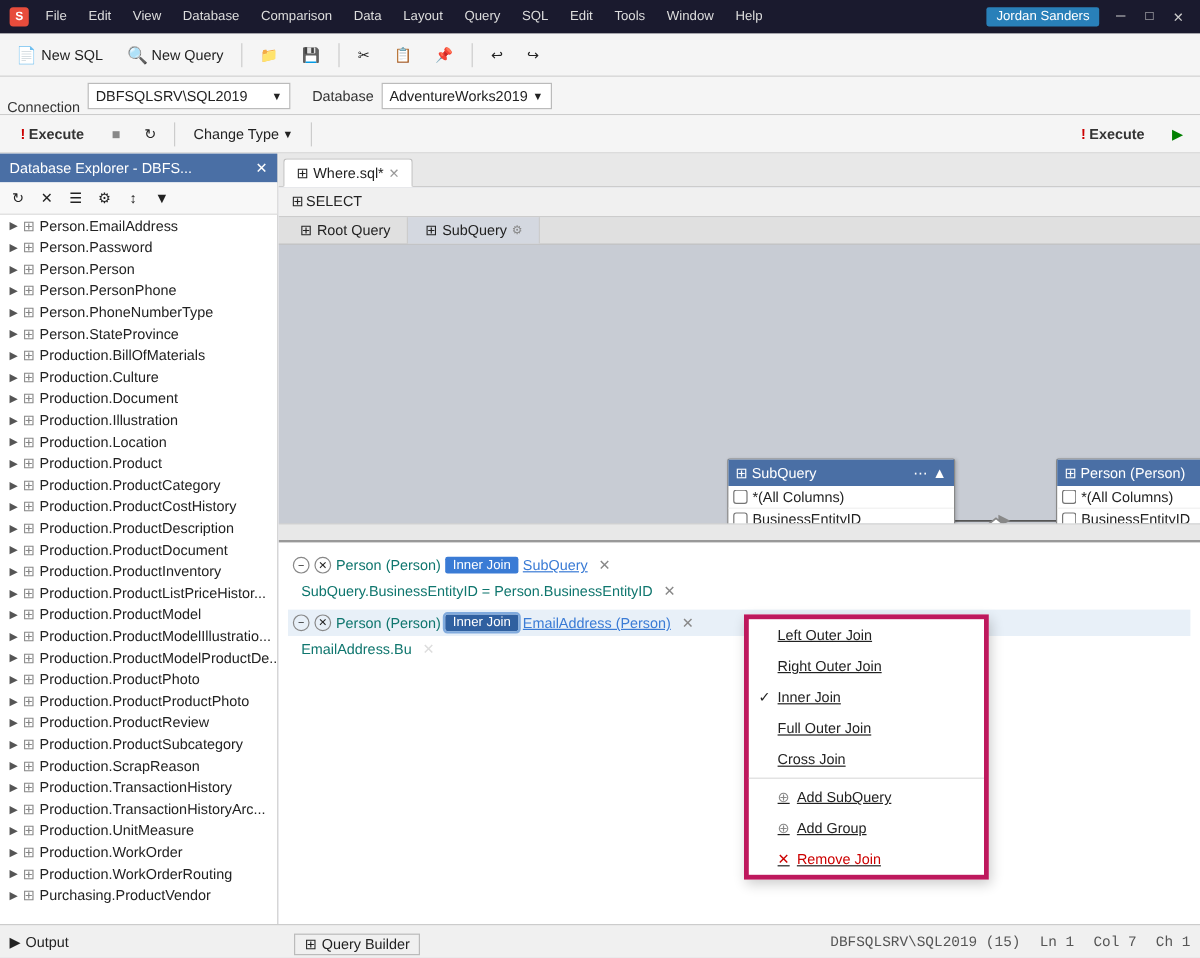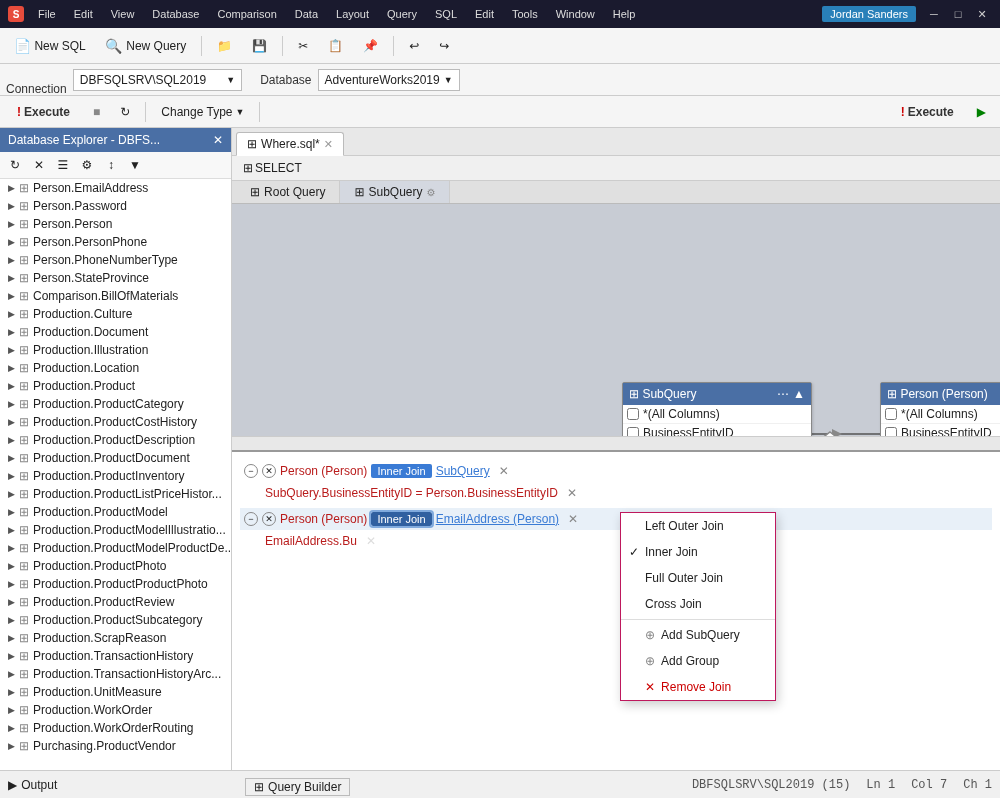--- a/index.html
+++ b/index.html
@@ -77,29 +77,29 @@
 
     
     .bottom-panel { background: white; border-top: 2px solid #999; height: 320px; display: flex; flex-direction: column; }
     .bottom-tabs { display: flex; border-bottom: 1px solid #ccc; background: #f0f0f0; }
     .bottom-tab { padding: 5px 14px; font-size: 12px; cursor: pointer; border-right: 1px solid #ddd; }
     .bottom-tab.active { background: white; border-bottom: 2px solid #3a7bd5; font-weight: 500; color: #3a7bd5; }
     .bottom-content { flex: 1; padding: 8px; overflow: auto; position: relative; }
 
     
     .join-line { display: flex; align-items: center; padding: 3px 4px; gap: 4px; font-size: 12px; position: relative; }
-    .join-line.indent { margin-left: 21px; }
+    .join-line.indent { margin-left: 7px; }
     .join-line .circle-icon { width: 14px; height: 14px; border: 1px solid #888; border-radius: 50%; display: inline-flex; align-items: center; justify-content: center; font-size: 9px; cursor: pointer; }
-    .join-line .join-text { color: #b91c1c; }
+    .join-line .join-text { color: #0f766e; }
     .join-link { color: #3a7bd5; text-decoration: underline; cursor: pointer; }
     .join-badge { background: #3a7bd5; color: white; padding: 1px 6px; border-radius: 2px; font-size: 11px; cursor: pointer; }
     .remove-x { color: #888; cursor: pointer; margin-left: 2px; font-size: 12px; width: 16px; height: 16px; display: inline-flex; align-items: center; justify-content: center; }
 
     
-    .context-menu { position: absolute; background: white; border: 1px solid #be185d; box-shadow: 2px 4px 10px rgba(0,0,0,0.2); z-index: 100; width: 156px; }
+    .context-menu { position: absolute; background: white; border: 4px solid #be185d; box-shadow: 2px 4px 10px rgba(0,0,0,0.2); z-index: 100; width: 204px; text-decoration: underline; }
     .context-menu-item { padding: 6px 24px; font-size: 12px; cursor: pointer; display: flex; align-items: center; gap: 6px; }
     .context-menu-item.checked::before { content: '✓'; position: absolute; left: 8px; }
     .context-menu-item.checked { position: relative; }
     .context-menu-sep { height: 1px; background: #ddd; margin: 2px 0; }
     .ctx-icon { font-size: 12px; color: #888; }
 
     
     .horizontal-scroll { background: #e8e8e8; height: 14px; border-top: 1px solid #ccc; }
   </style>
 </head>
@@ -244,21 +244,21 @@
         <span>Person.PhoneNumberType</span>
       </div>
       <div class="sidebar-item">
         <span class="arrow">▶</span>
         <span style="color:#888;">⊞</span>
         <span>Person.StateProvince</span>
       </div>
       <div class="sidebar-item">
         <span class="arrow">▶</span>
         <span style="color:#888;">⊞</span>
-        <span>Comparison.BillOfMaterials</span>
+        <span>Production.BillOfMaterials</span>
       </div>
       <div class="sidebar-item">
         <span class="arrow">▶</span>
         <span style="color:#888;">⊞</span>
         <span>Production.Culture</span>
       </div>
       <div class="sidebar-item">
         <span class="arrow">▶</span>
         <span style="color:#888;">⊞</span>
         <span>Production.Document</span>
@@ -419,21 +419,21 @@
           <line x1="556" y1="230" x2="648" y2="230" stroke="#555" stroke-width="1.5"></line>
           <polygon points="600,225 610,230 600,235" fill="#888"></polygon>
 
           <polygon points="598,228 607,235 598,242 589,235" fill="white" stroke="#888" stroke-width="1.5"></polygon>
 
           <line x1="380" y1="360" x2="648" y2="310" stroke="#555" stroke-width="1.5"></line>
           <polygon points="620,302 634,308 626,316" fill="#888"></polygon>
           <polygon points="380,358 390,364 381,371 370,364" fill="white" stroke="#888" stroke-width="1.5"></polygon>
         </svg>
 
-        <div class="table-box" style="left:374px; top:178px;margin-left:16px;">
+        <div class="table-box" style="left:374px; top:178px;">
           <div class="table-box-header">
             <span>⊞ SubQuery</span>
             <div class="header-icons">
               <span style="cursor:pointer;">⋯</span>
               <span style="cursor:pointer;">▲</span>
             </div>
           </div>
           <div class="table-box-scroll">
             <div class="table-box-row">
               <input type="checkbox" style="">
@@ -498,20 +498,23 @@
 
           <div class="join-line indent">
             <span class="join-text">EmailAddress.Bu</span>
             <span class="remove-x" style="color:#ddd;">✕</span>
           </div>
 
           <div class="context-menu" style="left: 388px; top: 60px;">
             <div class="context-menu-item">
               <span>Left Outer Join</span>
             </div>
+            <div class="context-menu-item">
+              <span>Right Outer Join</span>
+            </div>
             <div class="context-menu-item checked">
               <span>Inner Join</span>
             </div>
             <div class="context-menu-item">
               <span>Full Outer Join</span>
             </div>
             <div class="context-menu-item">
               <span>Cross Join</span>
             </div>
             <div class="context-menu-sep"></div>

